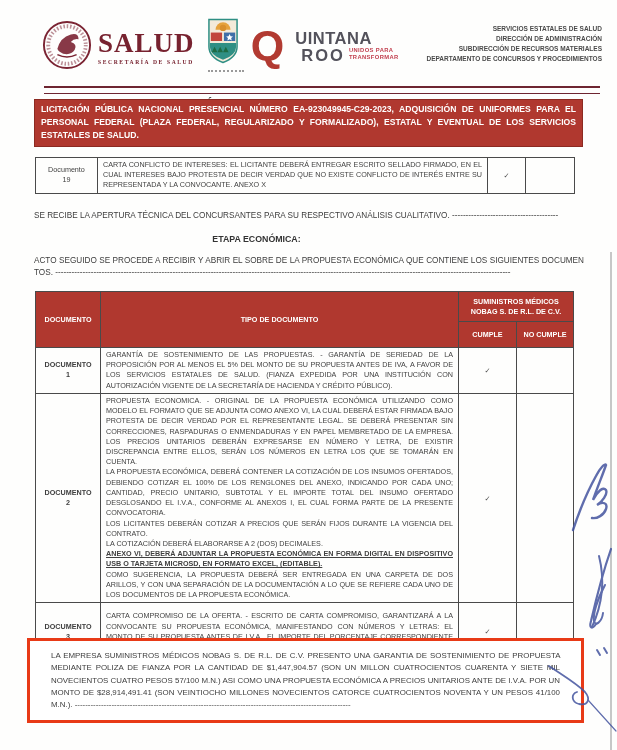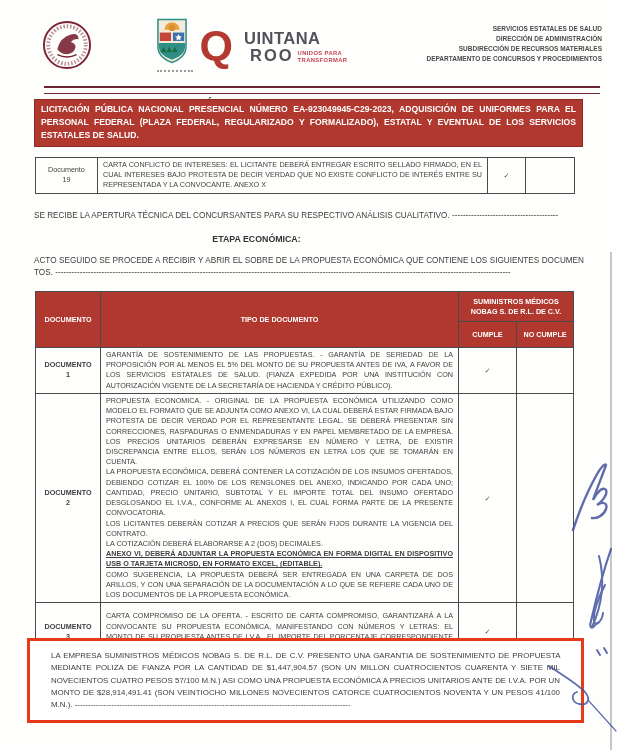--- a/index.html
+++ b/index.html
@@ -21,21 +21,21 @@
   }
   .salud-text .sub{
     font-family:"Liberation Serif", serif;font-weight:bold;font-size:5.6px;
     color:#77222f;letter-spacing:1.6px;margin-top:2px;
   }
   .qr-group{display:flex;align-items:center;gap:7px;margin-top:2px;}
   .qr-word{display:flex;align-items:flex-start;}
   .qr-q{font-size:43px;font-weight:bold;color:#b23a31;line-height:0.85;letter-spacing:-2px;}
   .qr-lines{margin-left:13px;margin-top:3px;}
   .qr-l1{font-size:16.5px;font-weight:bold;color:#53525b;letter-spacing:0.5px;line-height:1;}
-  .qr-l2row{display:flex;align-items:flex-end;gap:4px;margin-top:1px;margin-left:6px;}
+  .qr-l2row{display:flex;align-items:flex-start;gap:4px;margin-top:1px;margin-left:6px;}
   .qr-l2{font-size:16.5px;font-weight:bold;color:#53525b;letter-spacing:2px;line-height:1;}
   .qr-tag{line-height:1.15;}
   .qr-tag div{font-size:5.8px;font-weight:bold;color:#c24150;letter-spacing:0.4px;}
   .caption-dots{height:0;border-top:2px dotted #9a9a9a;width:36px;margin:2px auto 0;}
   .dept{width:190px;text-align:right;margin-top:8px;}
   .dept div{font-size:6.5px;font-weight:bold;color:#4a4a4a;line-height:1.55;}
 
   
   .rule{top:86px;left:44px;width:556px;height:5px;border-top:2.5px solid #6e2531;border-bottom:1.5px solid #6e2531;}
   .doc-title{top:97px;left:0;width:499px;text-align:center;font-size:11.5px;font-weight:bold;color:#222;letter-spacing:0.2px;}
@@ -91,20 +91,24 @@
 
 <div class="abs header">
   <div class="salud-group">
     <span>
       <svg width="50" height="50" viewBox="0 0 52 52">
         <circle cx="26" cy="26" r="24" fill="none" stroke="#7b2433" stroke-width="2"></circle>
         <circle cx="26" cy="26" r="19.5" fill="none" stroke="#7b2433" stroke-width="4" stroke-dasharray="1.6 1.9" opacity="0.5"></circle>
         <path fill="#7b2433" opacity="0.9" d="M16 30 Q19 18 30 15 Q38 13 38 20 Q33 19 30 23 Q37 25 34 31 Q30 37 22 35 Q17 33 16 30 Z"></path>
         <path d="M16 36 Q26 41 36 36" fill="none" stroke="#7b2433" stroke-width="1.6"></path>
       </svg>
+    </span>
+    <span class="salud-text">
+      <div class="wordmark">SALUD</div>
+      <div class="sub">SECRETARÍA DE SALUD</div>
     </span>
   </div>
 
   <div class="qr-group">
     <span>
       <svg width="30" height="46" viewBox="0 0 32 48">
         <path d="M1 1 h30 v29 q0 11 -15 17 q-15 -6 -15 -17 Z" fill="#f3ead9" stroke="#2f8f84" stroke-width="1.6"></path>
         <path d="M8 12 a8 8 0 0 1 16 0 Z" fill="#e6a23c"></path>
         <circle cx="16" cy="10" r="3.4" fill="#d98f2b"></circle>
         <rect x="3" y="15" width="12" height="9" fill="#c2463c"></rect>

